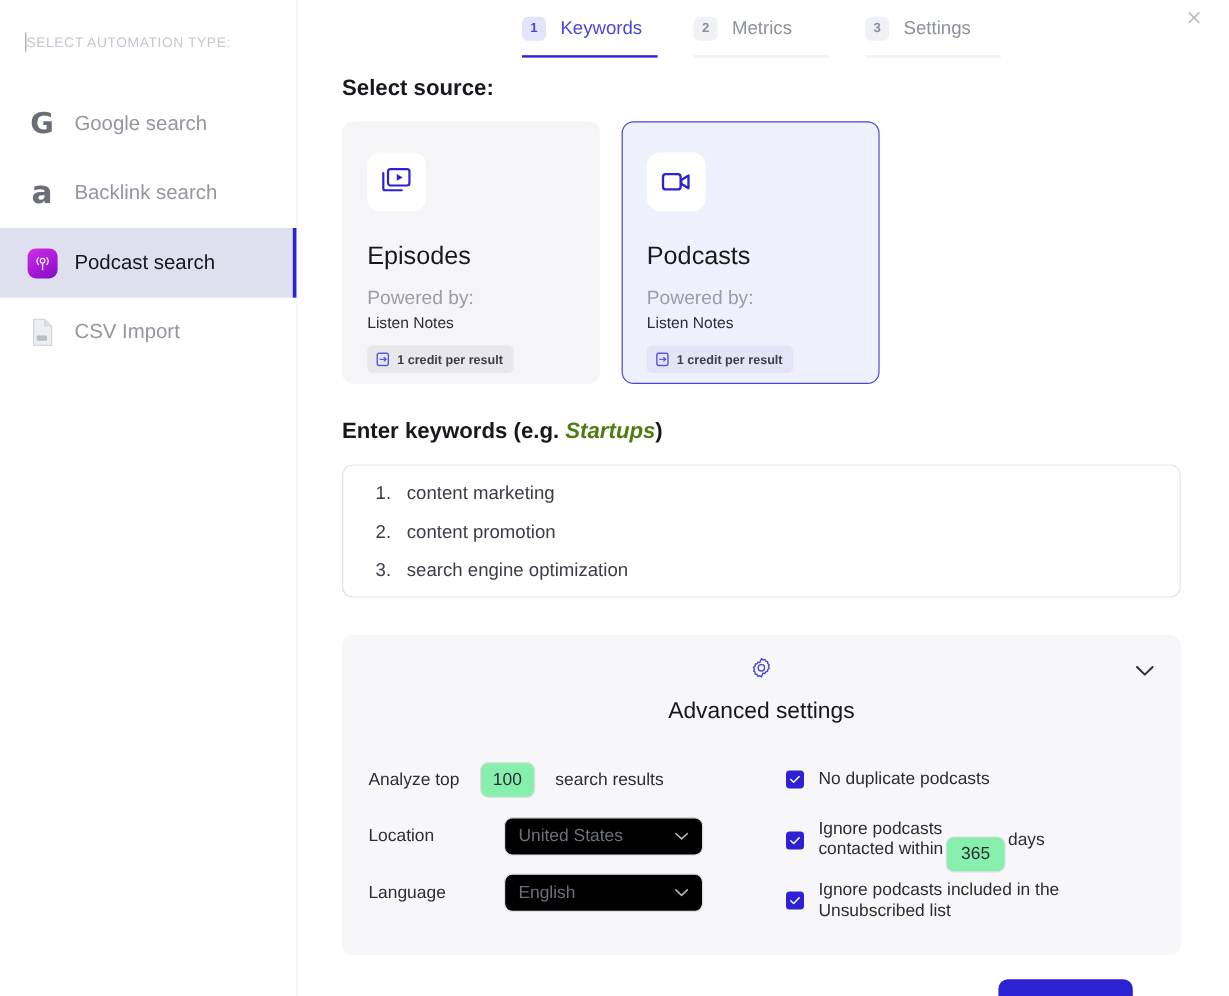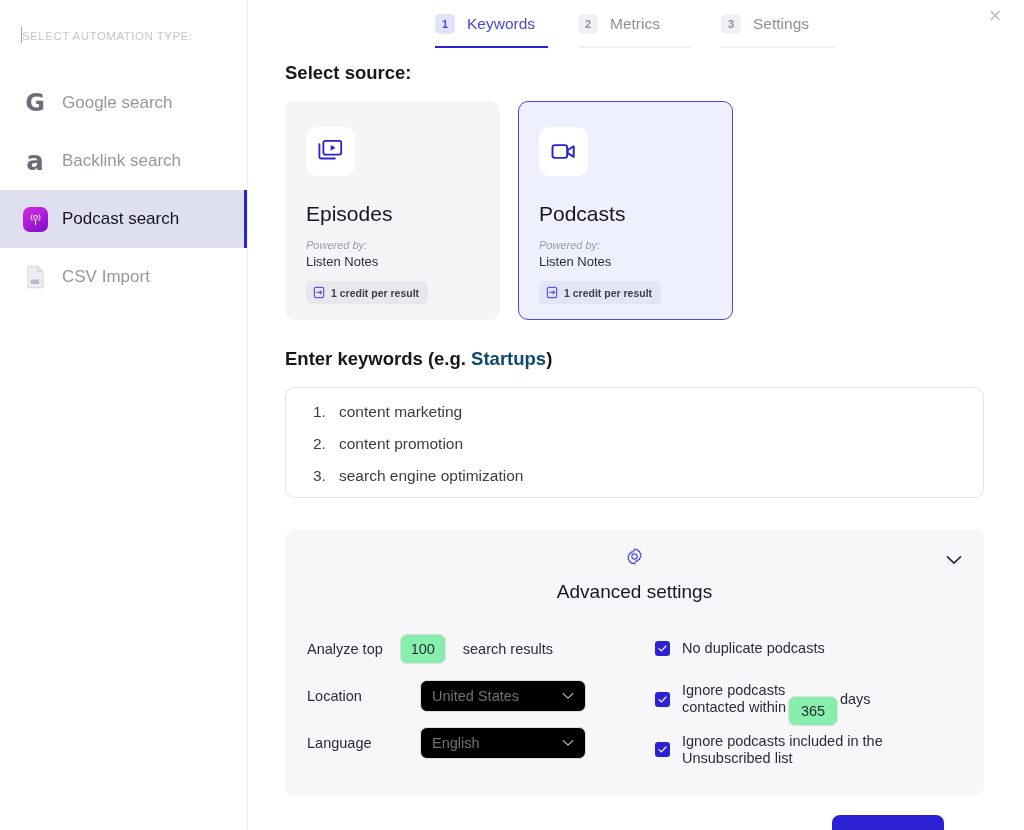--- a/index.html
+++ b/index.html
@@ -231,24 +231,23 @@
     justify-content: center;
     margin-bottom: 26px;
   }
   .card-title {
     font-size: 21px;
     color: #16181d;
     font-weight: 400;
     margin-bottom: 12px;
   }
   .card-powered {
-    font-size: 11px;
+    font-size: 16px;
     color: #9a9da6;
     line-height: 1.35;
-    font-style: italic;
   }
   .card-source {
     font-size: 13px;
     color: #2b2d34;
     line-height: 1.35;
     margin-bottom: 11px;
   }
   .credit-badge {
     display: inline-flex;
     align-items: center;
@@ -262,21 +261,21 @@
   }
   .card.selected .credit-badge { background: #e3e4f5; }
 
   
   .kw-title {
     font-size: 18.5px;
     font-weight: 700;
     color: #16181d;
     margin: 28px 0 17px 0;
   }
-  .kw-title .accent { color: #0c4a6e; font-weight: 700; }
+  .kw-title .accent { color: #4d7c0f; font-weight: 700; font-style: italic; }
 
   .kw-box {
     border: 1px solid #e2e4e9;
     border-radius: 9px;
     height: 111px;
     padding: 15px 18px;
     background: #ffffff;
   }
   .kw-row {
     display: flex;

